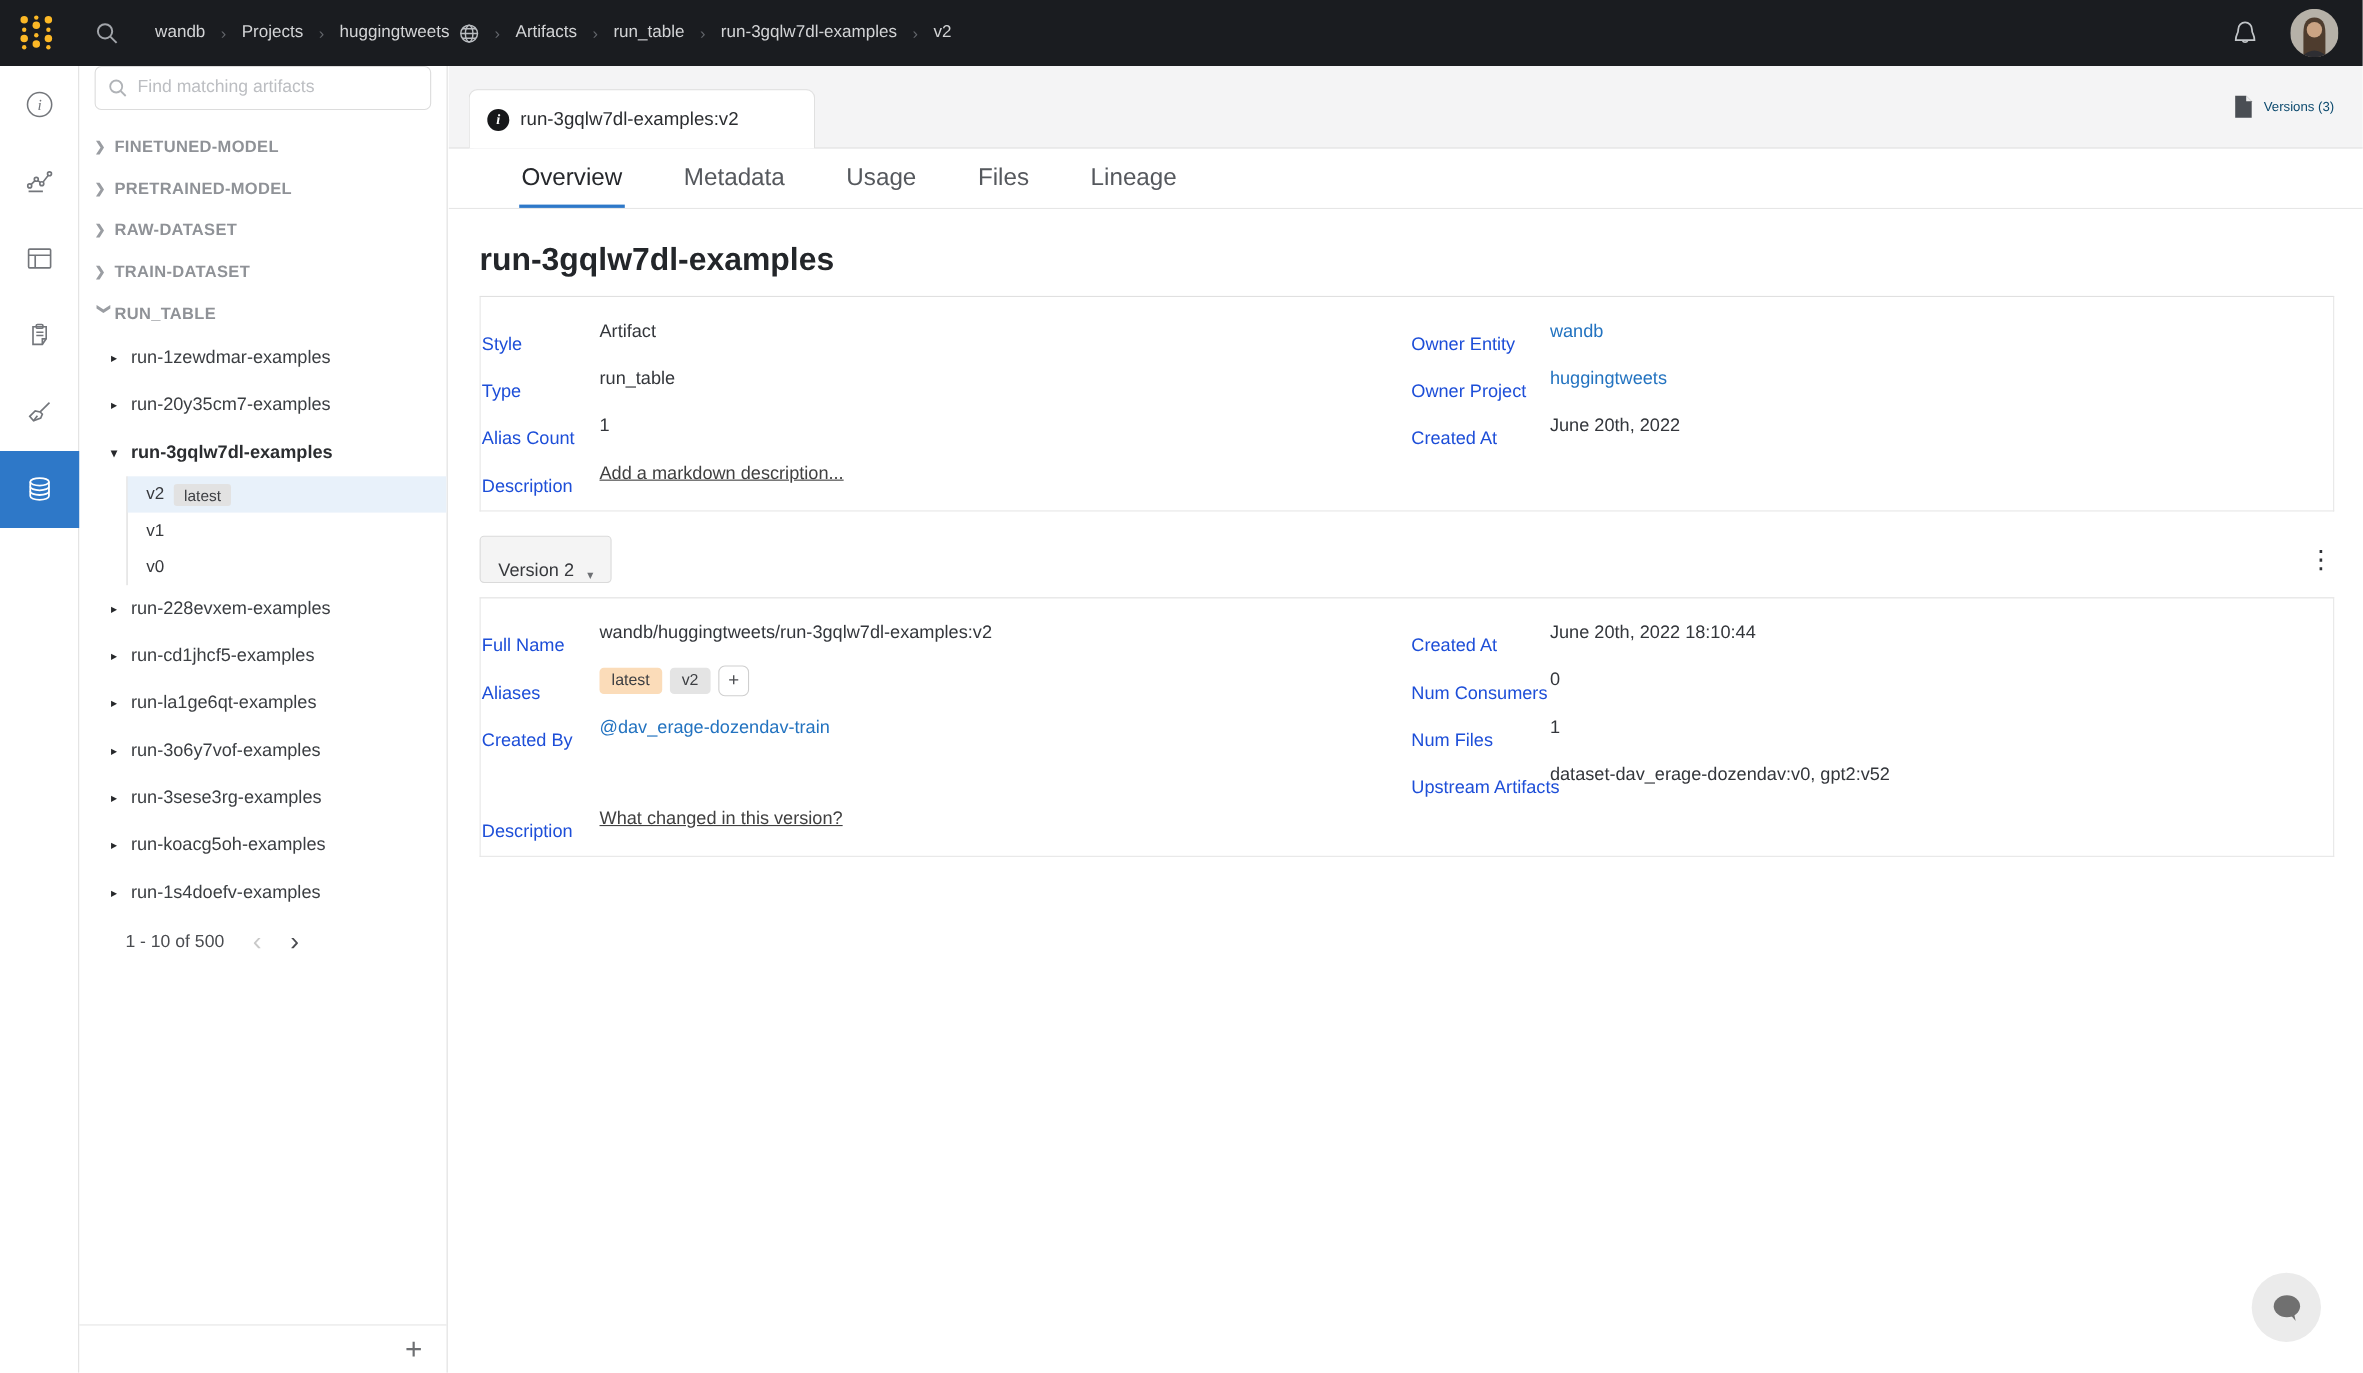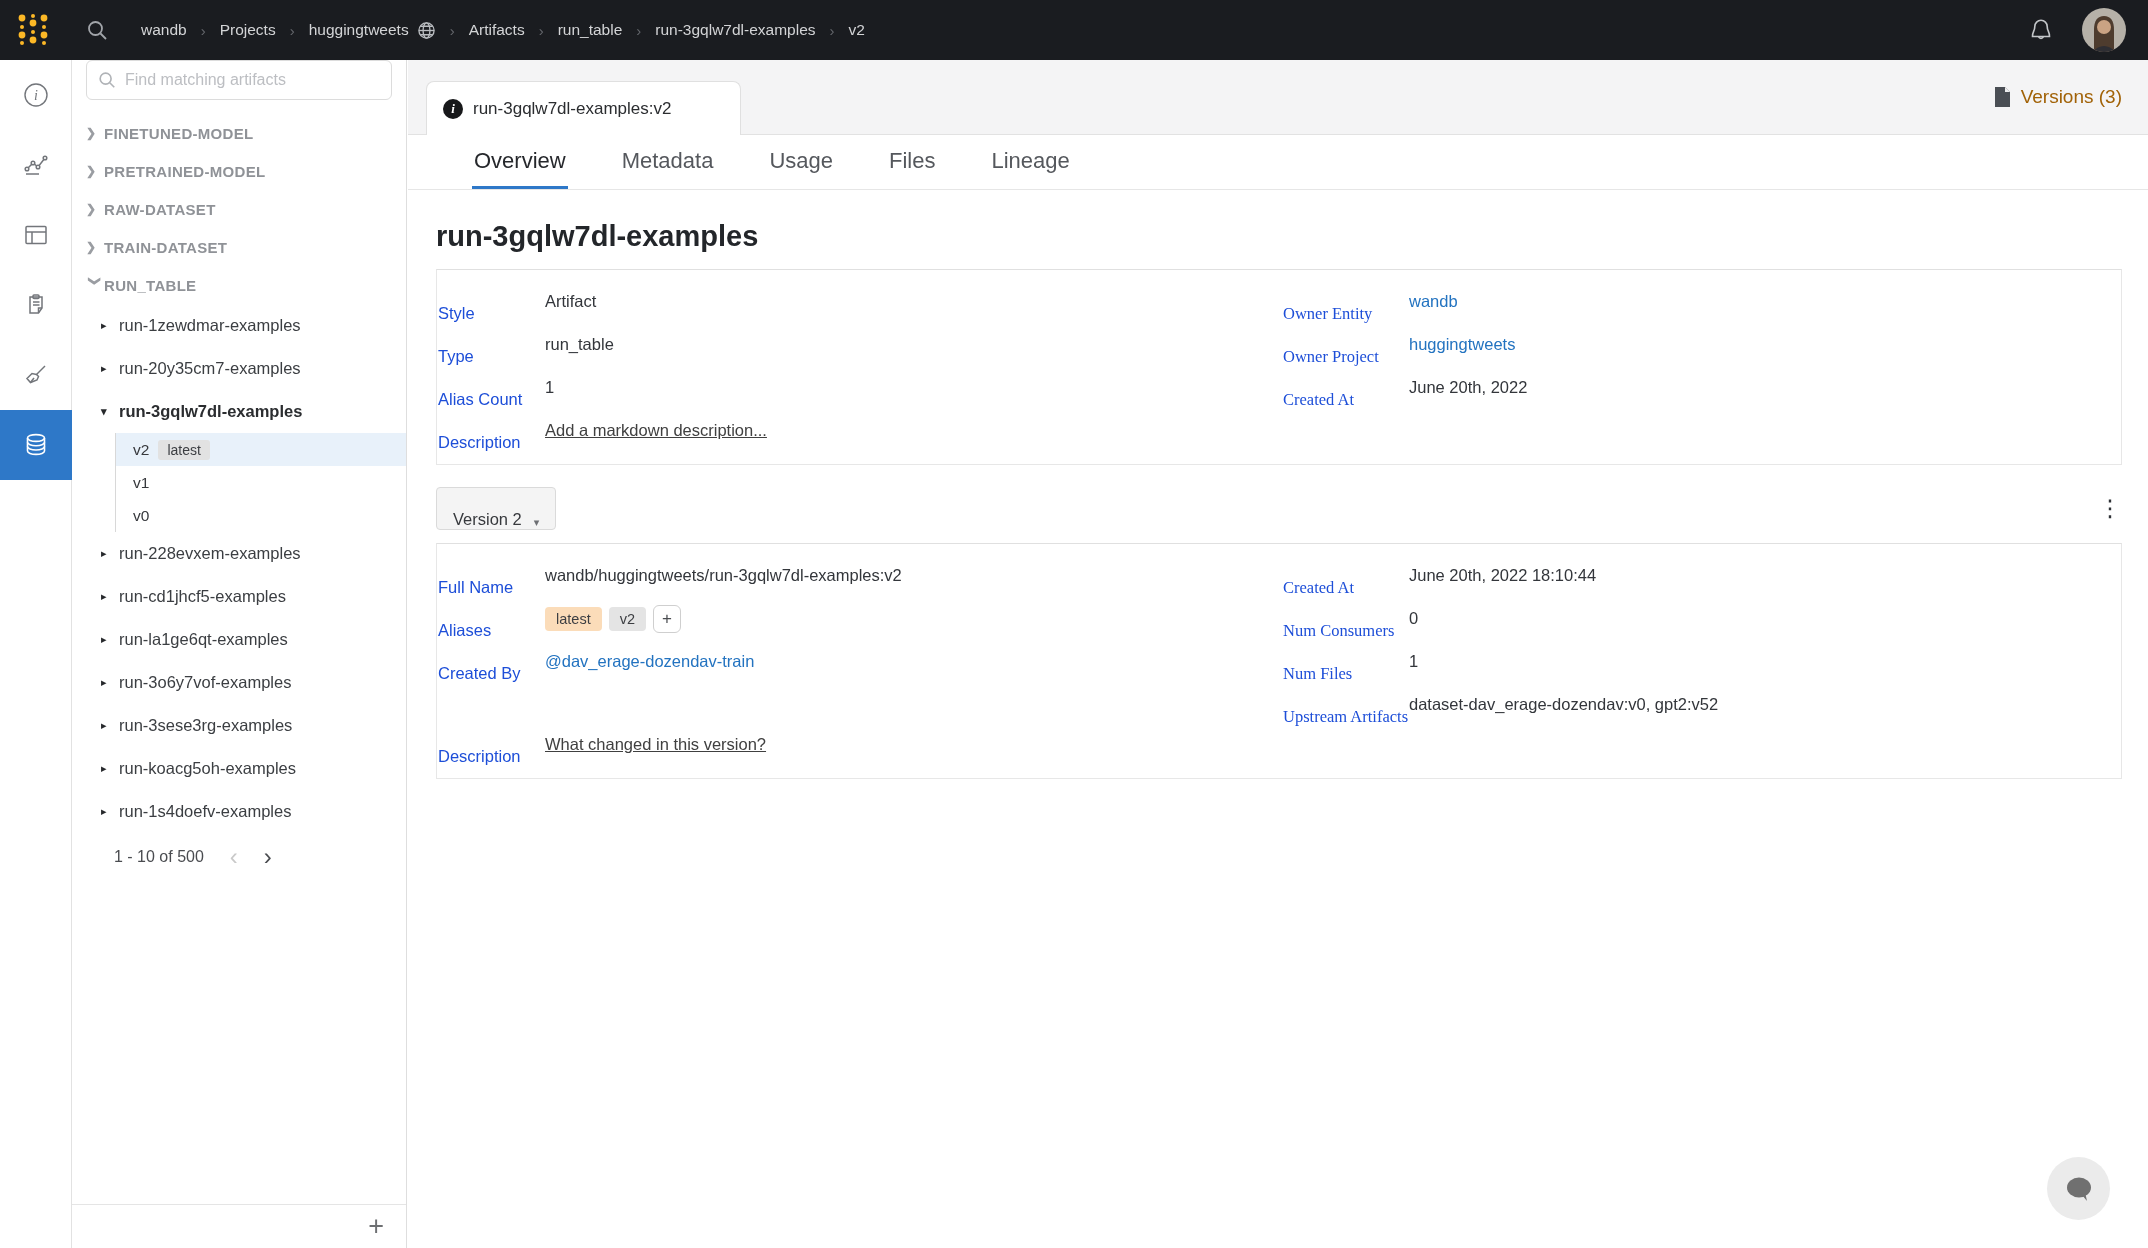--- a/index.html
+++ b/index.html
@@ -60,34 +60,34 @@
   .main { position:absolute; top:60px; left:408px; width:1740px; height:1188px; background:#fff; }
   .strip { position:relative; height:75px; background:#f4f4f5; border-bottom:1px solid #e2e2e2; }
   .art-tab { position:absolute; left:18px; bottom:-1px; height:54px; min-width:315px;
     background:#fff; border:1px solid #e0e0e0; border-bottom:none; border-radius:8px 8px 0 0;
     display:flex; align-items:center; padding:0 24px 0 16px; cursor:pointer; }
   .art-tab .info-dot { width:20px; height:20px; border-radius:50%; background:#17181a; color:#fff;
     font-size:13px; font-weight:700; display:flex; align-items:center; justify-content:center;
     font-family:"Liberation Serif", serif; font-style:italic; margin-right:10px; flex:none;}
   .art-tab-label { font-size:17px; color:#2b2d30; white-space:nowrap; }
   .versions-btn { position:absolute; right:26px; top:50%; transform:translateY(-50%);
-    display:flex; align-items:center; gap:9px; cursor:pointer; font-size:19px; color:#a16207;text-align:right; }
+    display:flex; align-items:center; gap:9px; cursor:pointer; font-size:12px; color:#0c4a6e;text-align:right; }
   .tabs-row { height:55px; border-bottom:1px solid #e6e6e6; display:flex; align-items:stretch; padding-left:64px; }
   .tab-item { display:flex; align-items:center; margin-right:52px; font-size:22px; color:#55585d;
     cursor:pointer; border-bottom:3px solid transparent; padding:0 2px; }
   .tab-item.active { color:#26282c; border-bottom-color:#2e78c8; }
 
   .content { padding:0 26px 0 28px; }
   .page-title { font-size:29px; font-weight:700; color:#23262a; margin:30px 0 16px 0; }
   .panel { border:1px solid #e7e7e7; border-top-color:#e0e0e0; display:flex; padding:10px 0 12px 0; }
   .panel-left { flex:0 0 845px; }
   .panel-right { flex:1; }
   .frow { display:flex; align-items:center; height:43px; font-size:16.5px; }
   .frow .lbl { flex:none; width:108px; color:#1d4ed8; padding-left:1px; white-space:nowrap;margin-top:24px; }
-  .panel-right .frow .lbl { width:127px;font-family:Liberation Serif, serif; }
+  .panel-right .frow .lbl { width:127px; }
   .frow .val { color:#33363b; white-space:nowrap; }
   .frow .lnk { color:#2373c0; cursor:pointer; }
   .frow .ph { color:#404040; cursor:text;text-decoration:underline; }
   .spacer40 { height:40px; }
 
   .midbar { display:flex; align-items:center; justify-content:space-between; margin:22px 0 13px 0; }
   .ver-select { height:43px; background:#f4f4f4; border:1px solid #dadada; border-radius:4px;
     display:flex; align-items:flex-end; gap:12px; padding:0 16px; font-size:16.5px; color:#37393d; cursor:pointer; }
   .caret { font-size:11px; color:#6e7074; }
   .kebab { color:#2e3136; font-size:23px; letter-spacing:0; cursor:pointer; line-height:0.42;

